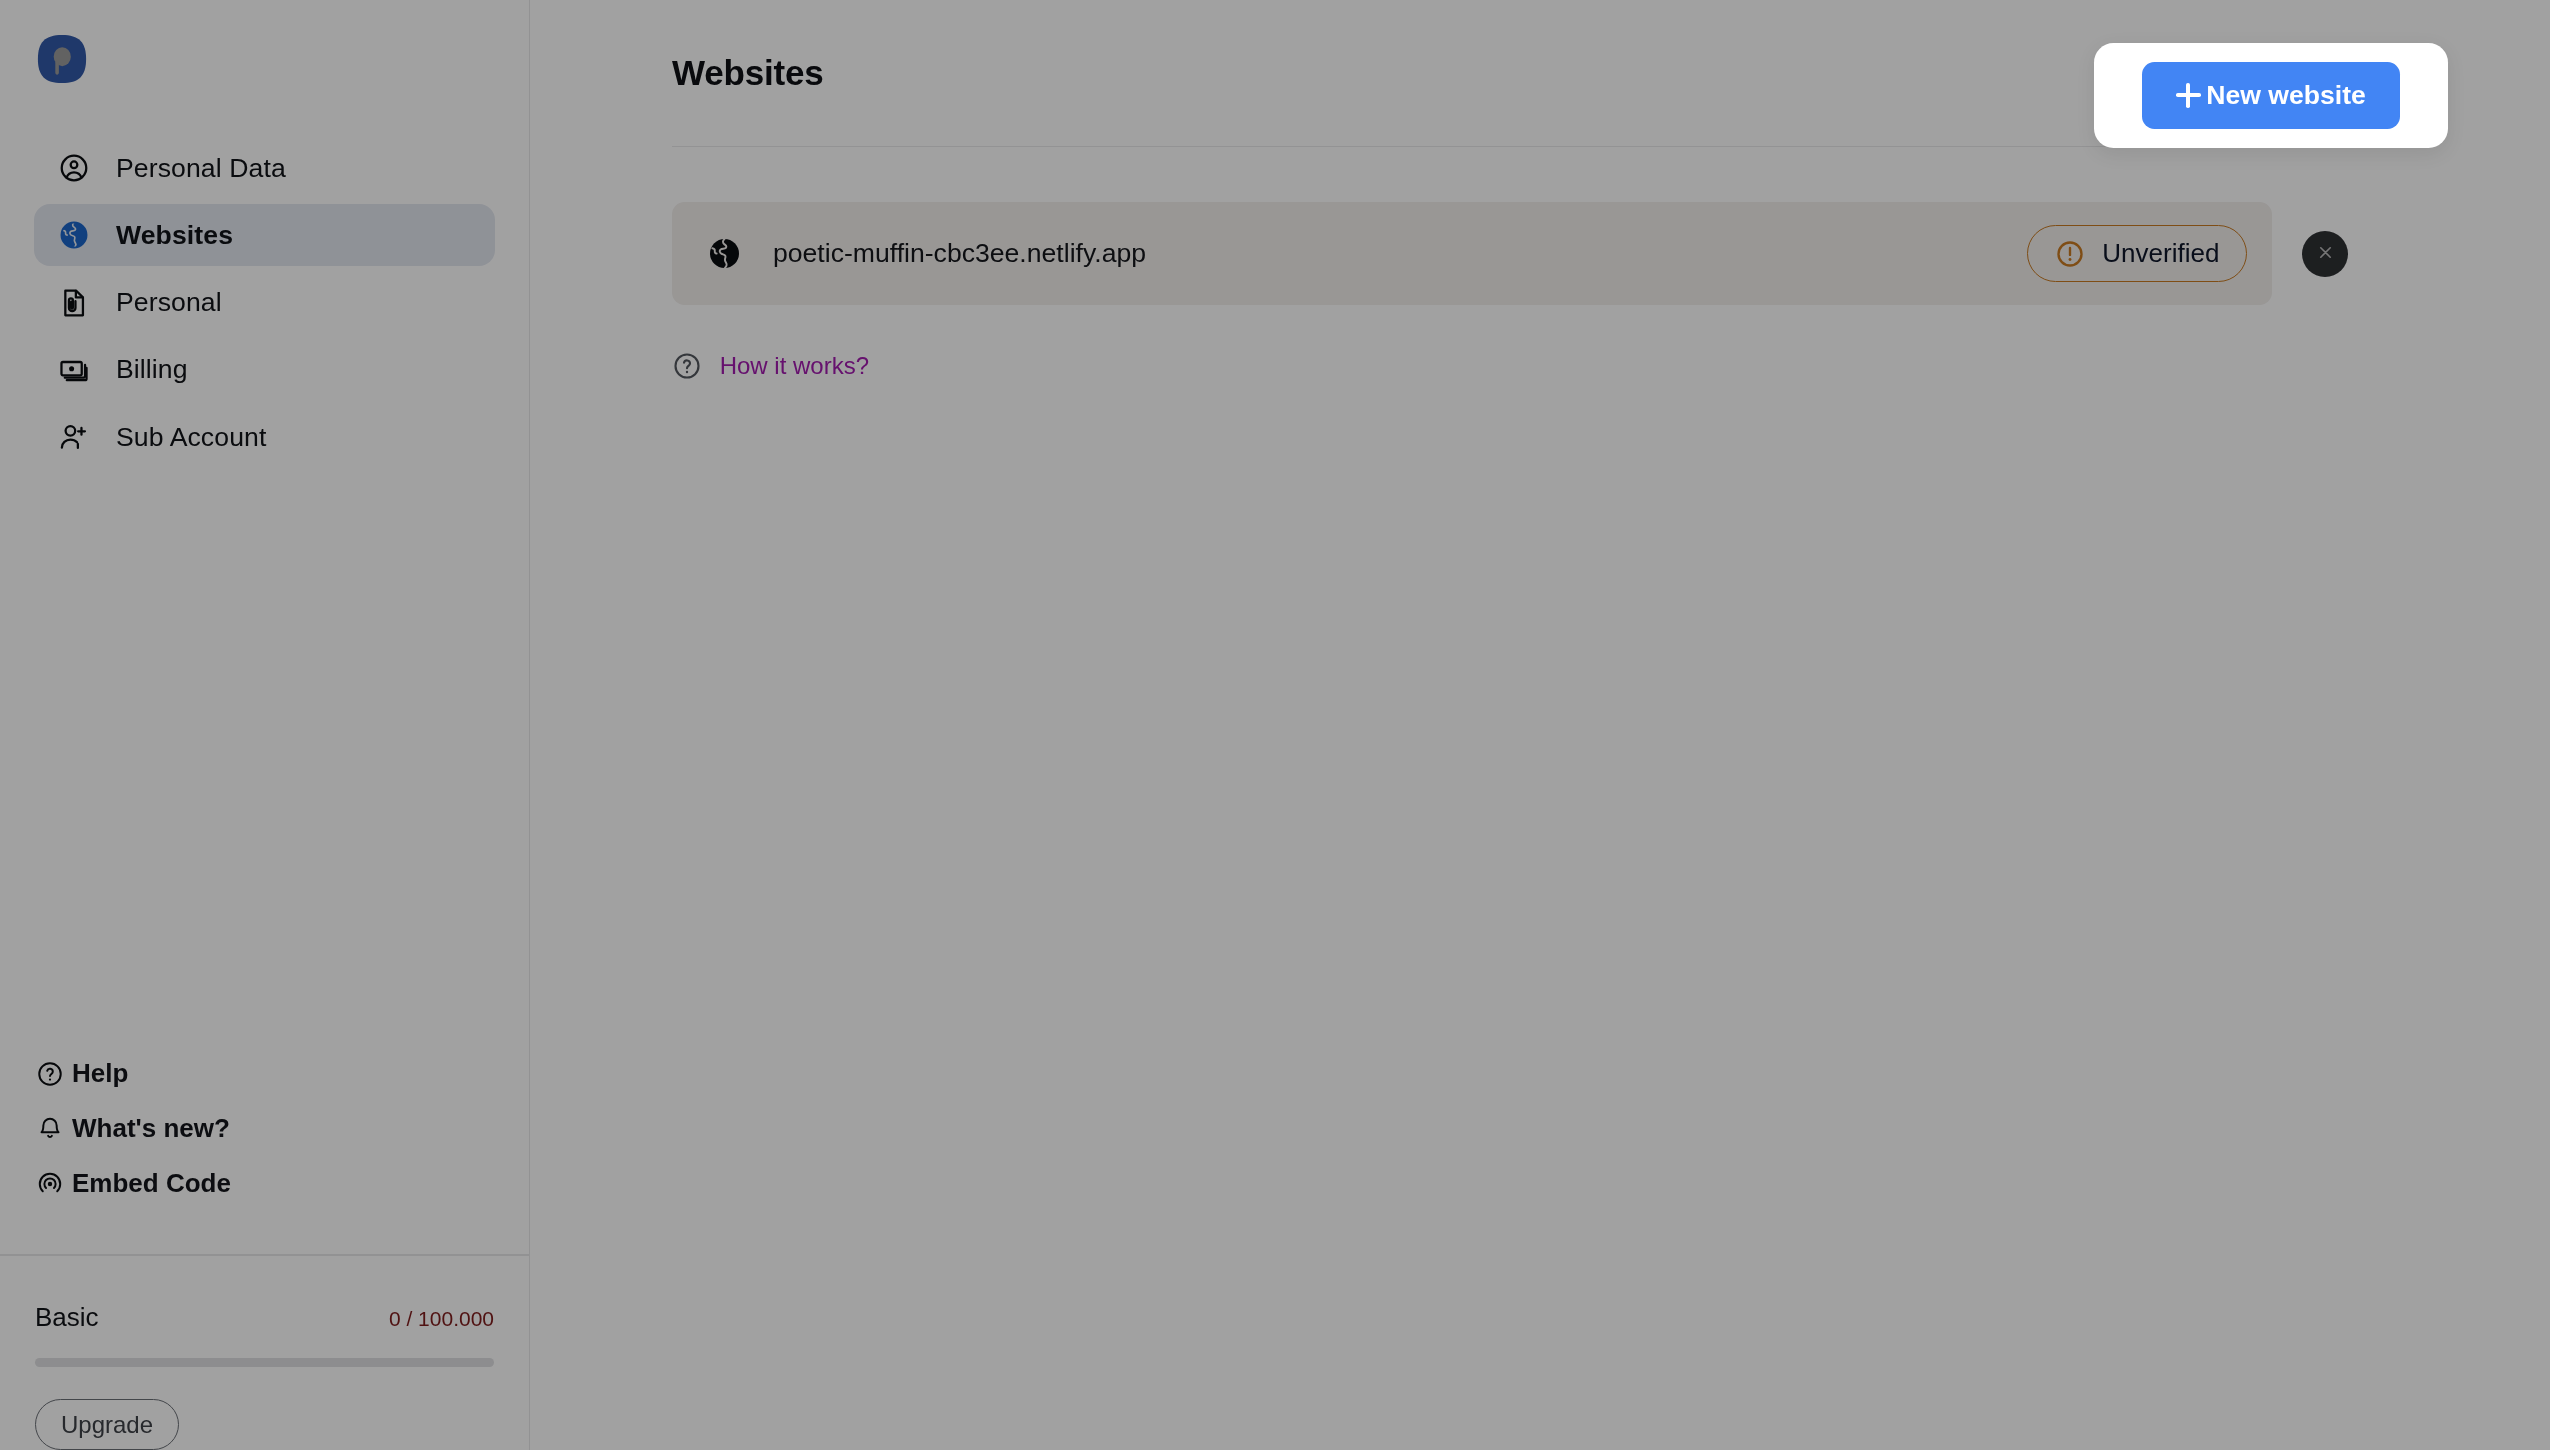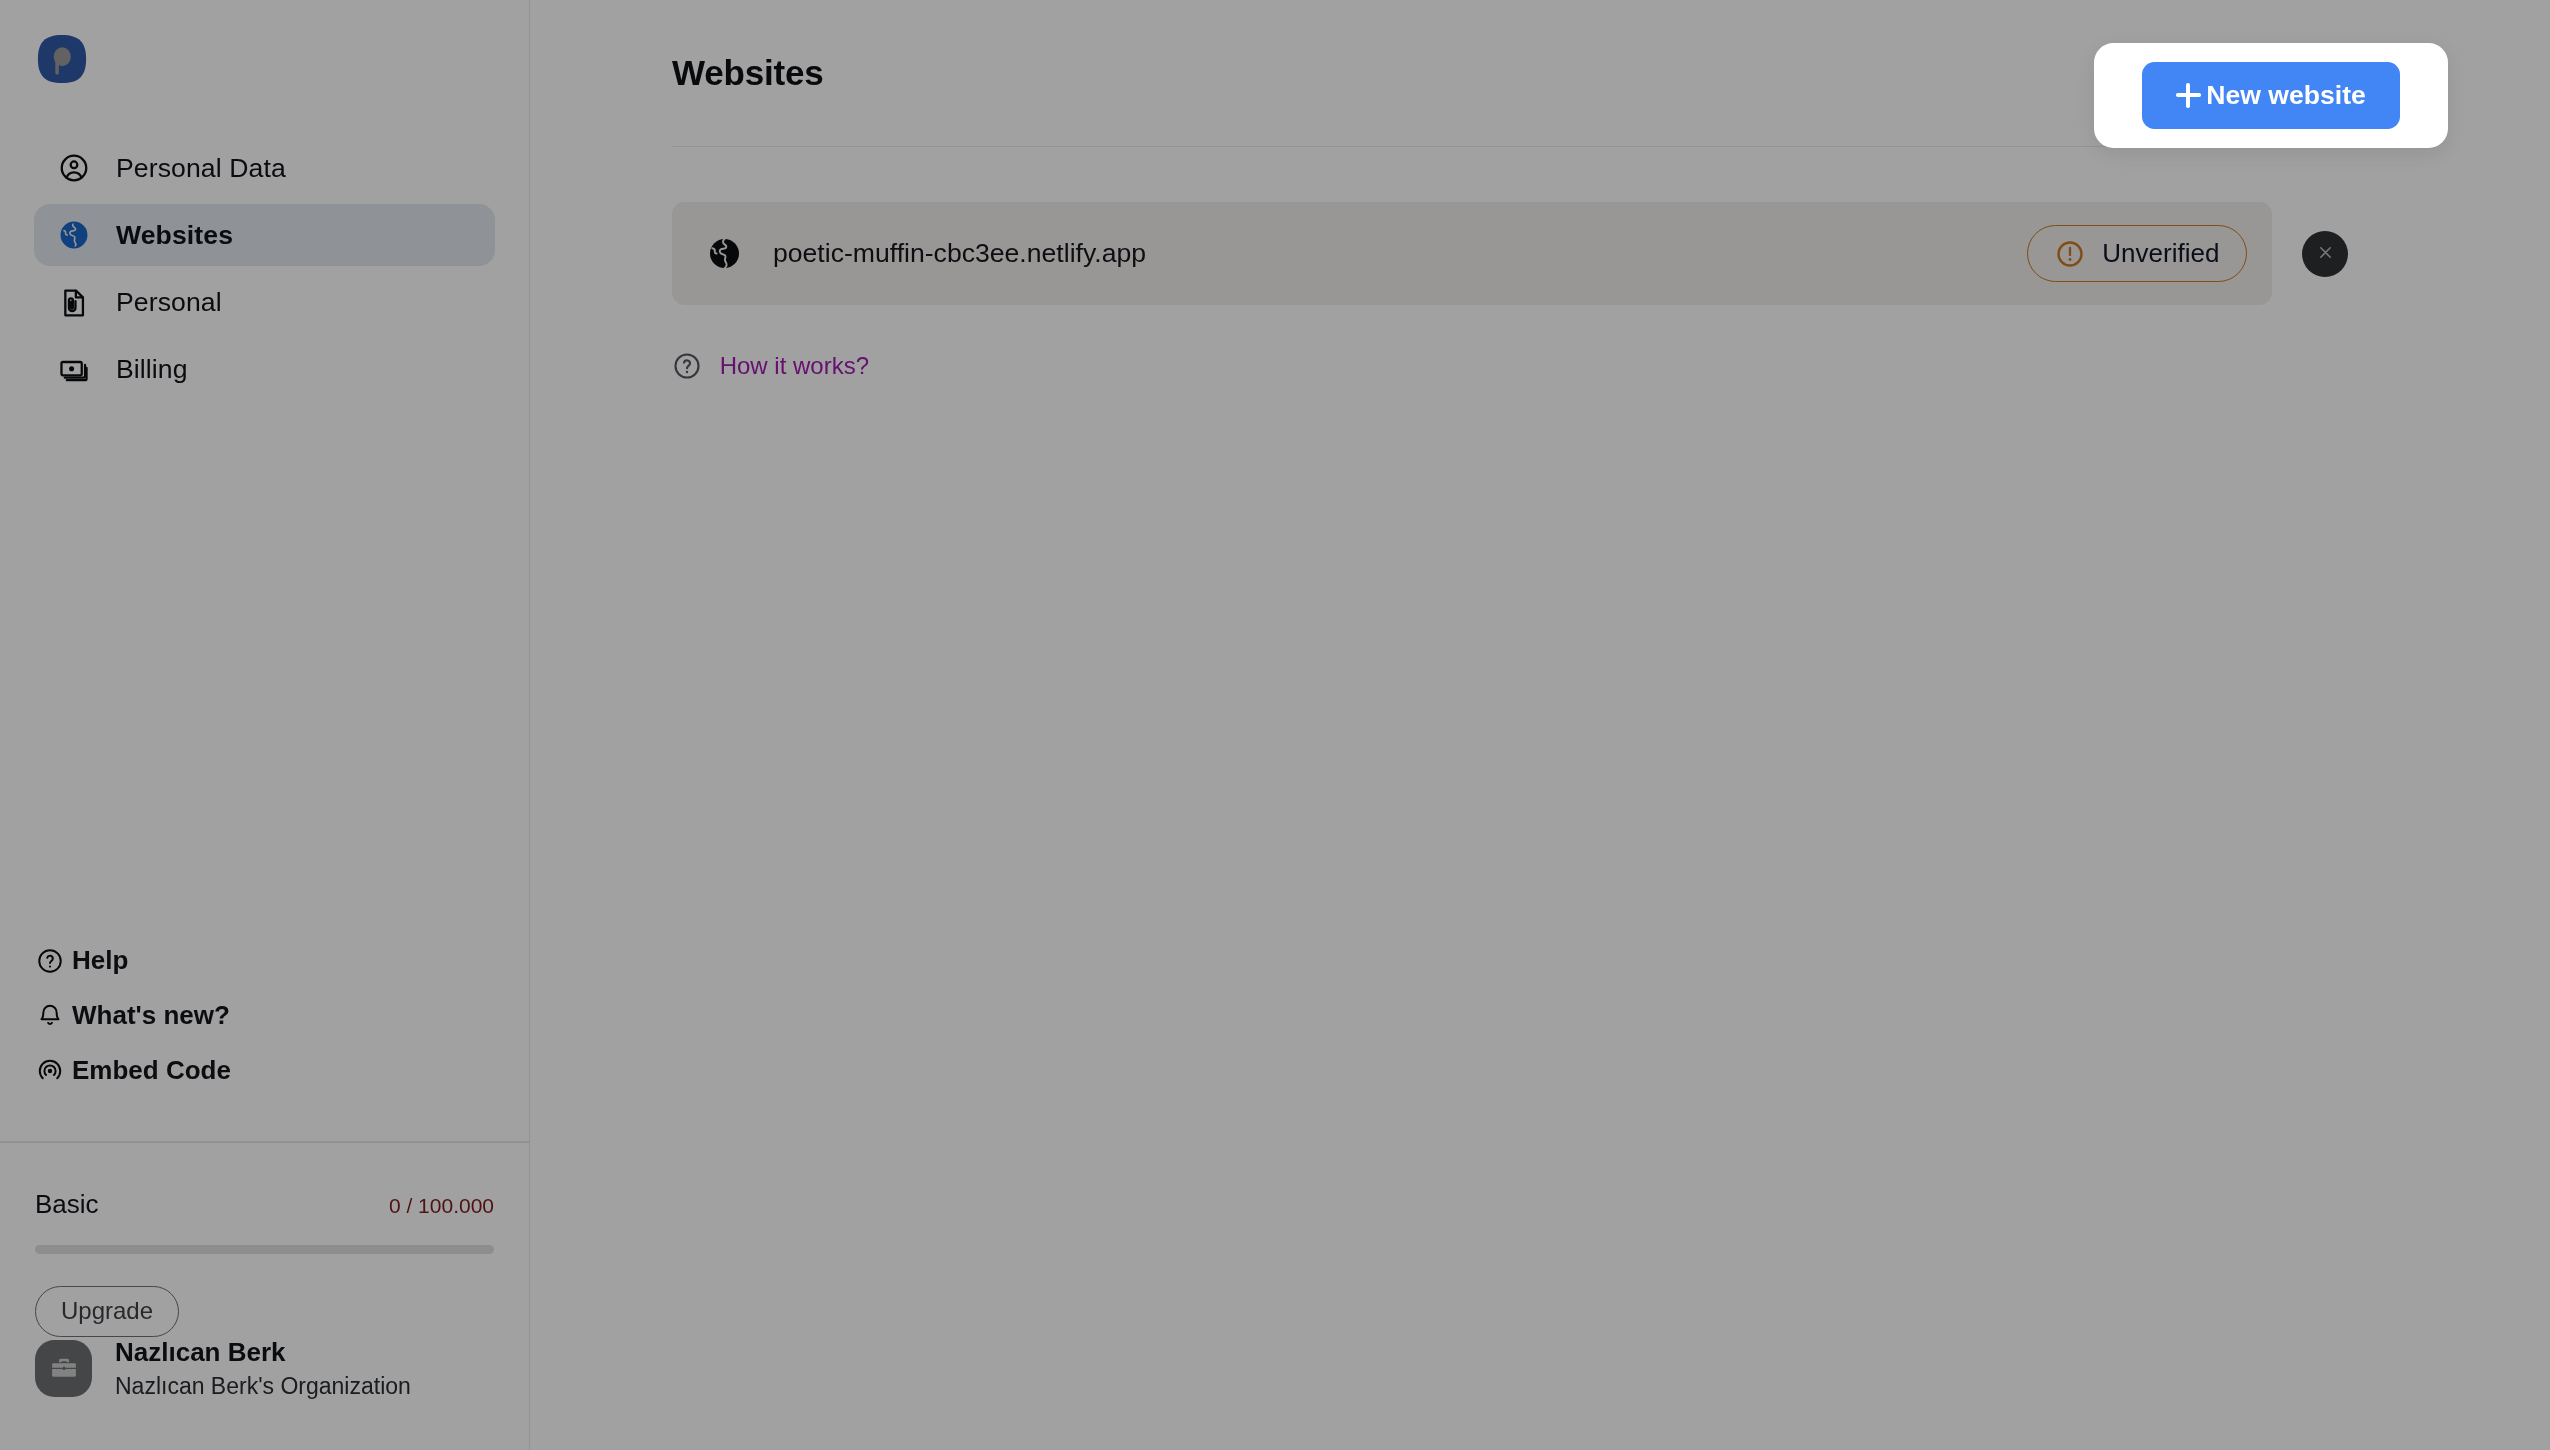--- a/index.html
+++ b/index.html
@@ -399,20 +399,31 @@
           <svg width="32" height="32" viewBox="0 0 24 24" fill="none" stroke="#0b0d11" stroke-width="1.7" stroke-linecap="round" stroke-linejoin="round">
             <rect x="2.6" y="6" width="15.2" height="10" rx="1.1"></rect>
             <circle cx="10.2" cy="11" r="1.9" fill="#0b0d11" stroke="none"></circle>
             <path d="M20.3 8.2v8.1a1.5 1.5 0 0 1-1.5 1.5H5.1"></path>
             <path d="M21.4 10.4v8.1a1.1 1.1 0 0 1-1.1 1.1H6.6"></path>
           </svg>
         </span>
         <span class="nav-label">Billing</span>
       </div>
 
+      <div class="nav-item">
+        <span class="nav-icon">
+          <svg width="32" height="32" viewBox="0 0 24 24" fill="none" stroke="#0b0d11" stroke-width="1.7" stroke-linecap="round" stroke-linejoin="round">
+            <circle cx="9.3" cy="7.4" r="3.6"></circle>
+            <path d="M2.9 20c0-3.6 2.9-6.1 6.4-6.1 2 0 3.8.8 5 2.1"></path>
+            <path d="M17.6 5.2v5.1M15.1 7.7h5.1"></path>
+            <path d="M14.9 17.2v3"></path>
+          </svg>
+        </span>
+        <span class="nav-label">Sub Account</span>
+      </div>
 
     </nav>
 
     <div class="nav-spacer"></div>
 
     <nav class="nav-secondary">
 
       <div class="nav-item-sm">
         <span class="nav-icon-sm">
           <svg width="28" height="28" viewBox="0 0 24 24" fill="none" stroke="#0b0d11" stroke-width="1.7" stroke-linecap="round" stroke-linejoin="round">
@@ -453,33 +464,20 @@
       <div class="plan-row">
         <span class="plan-name">Basic</span>
         <span class="plan-quota">0 / 100.000</span>
       </div>
       <div class="plan-bar">
         <div class="plan-bar-fill" style="width: 0%;"></div>
       </div>
       <button class="upgrade-btn">Upgrade</button>
     </div>
 
-    <div class="user-block">
-      <span class="avatar">
-        <svg width="30" height="30" viewBox="0 0 24 24" fill="#cfcfcf">
-          <path d="M9.3 4.6h5.4c.75 0 1.35.6 1.35 1.35V7.4h-1.9V6.5H10v.9H8v-1.45c0-.75.6-1.35 1.3-1.35z"></path>
-          <path d="M3.4 8.2h17.2c.5 0 .9.4.9.9v2.6H12.9v-.7h-1.8v.7H2.5V9.1c0-.5.4-.9.9-.9z"></path>
-          <path d="M2.5 12.7h8.6v.8h1.8v-.8h8.6v5.3c0 .5-.4.9-.9.9H3.4c-.5 0-.9-.4-.9-.9z"></path>
-        </svg>
-      </span>
-      <span class="user-text">
-        <span class="user-name">Nazlıcan Berk</span>
-        <span class="user-org">Nazlıcan Berk's Organization</span>
-      </span>
-    </div>
 
   </aside>
 
   <main class="main">
 
     <div class="main-head">
       <h1 class="page-title">Websites</h1>
 
       <span style="width:298px;height:67px;"></span>
     </div>

